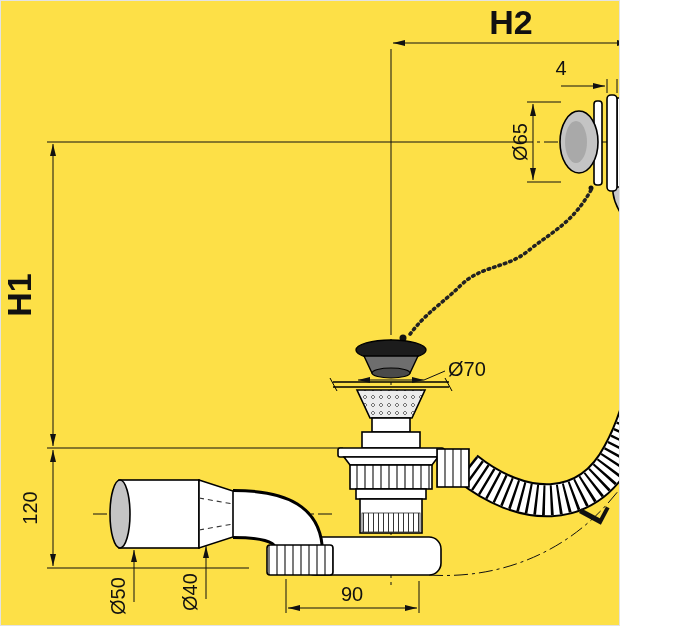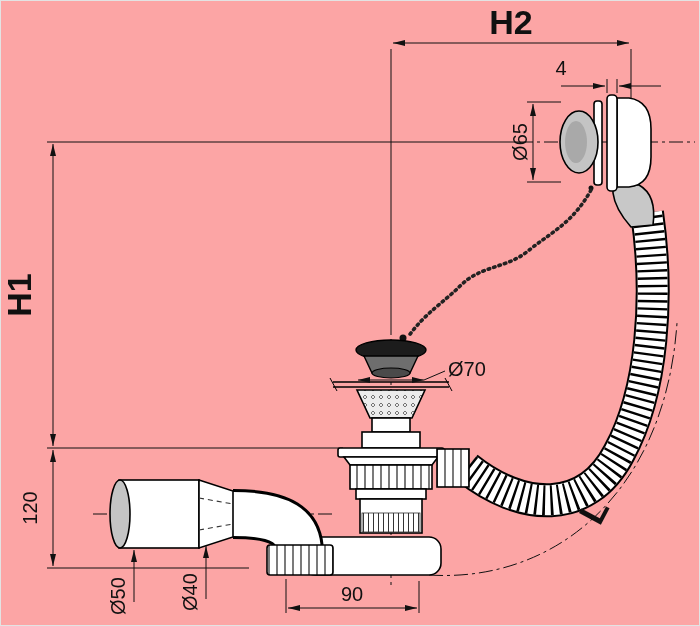--- a/index.html
+++ b/index.html
@@ -1,16 +1,16 @@
 <!DOCTYPE html>
 <html><head>
 <meta charset="utf-8">
 <style>
   html,body{margin:0;padding:0;background:#fff;font-family:"Liberation Sans",sans-serif;}
-  .stage{position:relative;width:700px;height:626px;background:#fca5a5;border:1px solid #e3e3e3;box-sizing:border-box;overflow:hidden;}
+  .stage{position:relative;width:620px;height:626px;background:#fde047;border:1px solid #e3e3e3;box-sizing:border-box;overflow:hidden;}
   svg{display:block;}
   .lbl{font-size:20px;fill:#111;}
   .lbl-big{font-size:34px;font-weight:700;fill:#111;}
   .lbl-L{font-size:36px;font-weight:700;fill:#111;}
   .t-thin{stroke:#111;stroke-width:1;fill:none;}
   .t-dashdot{stroke:#111;stroke-width:1;fill:none;stroke-dasharray:14 4 3 4;}
   .t-dashed{stroke:#333;stroke-width:1.1;fill:none;stroke-dasharray:5 4;}
   .t-dim{stroke:#111;stroke-width:1;fill:none;}
   .part{stroke:#000;stroke-width:1.6;fill:#fff;}
   .part-gray{stroke:#000;stroke-width:1.6;fill:#c4c4c4;}

